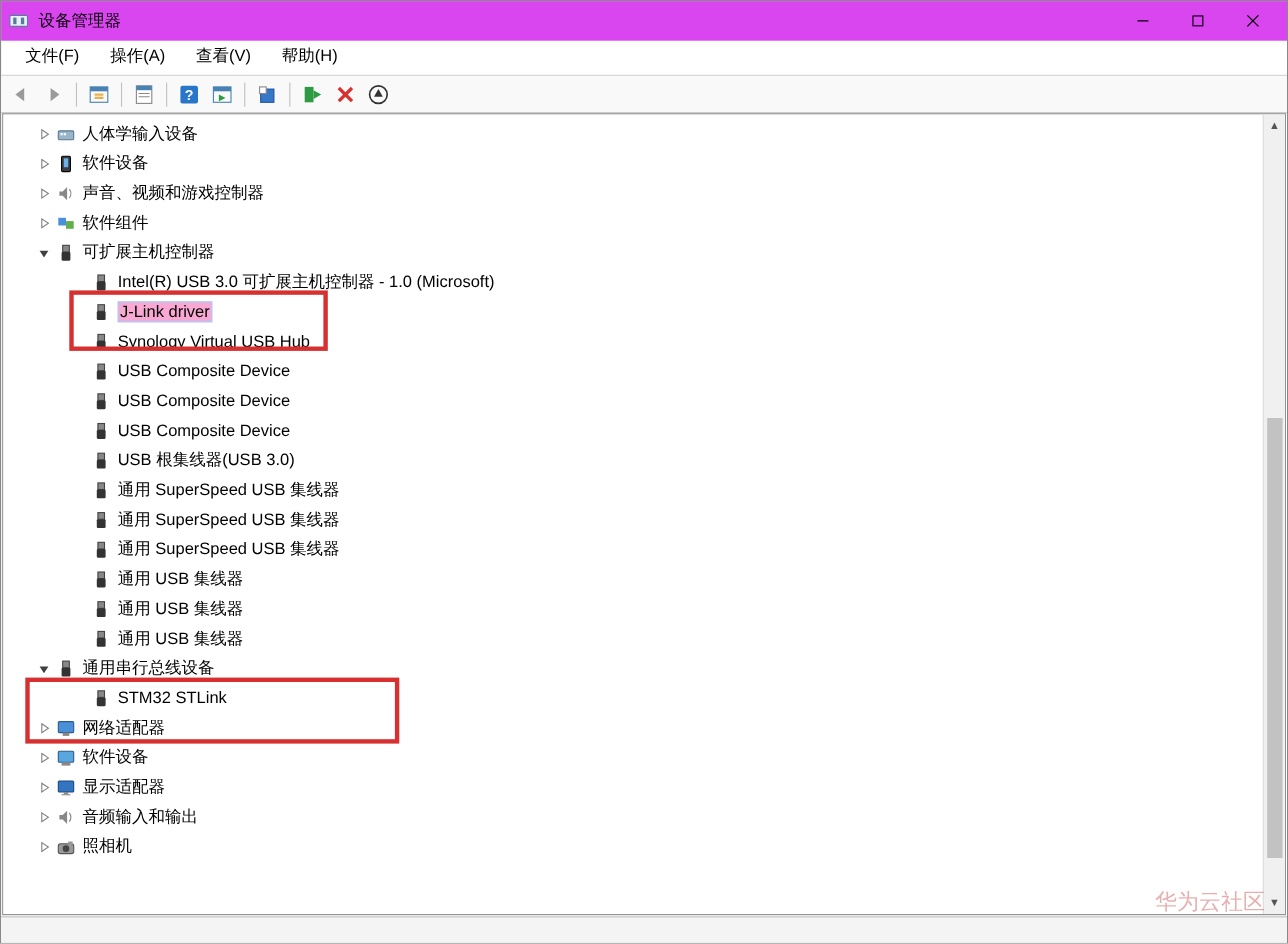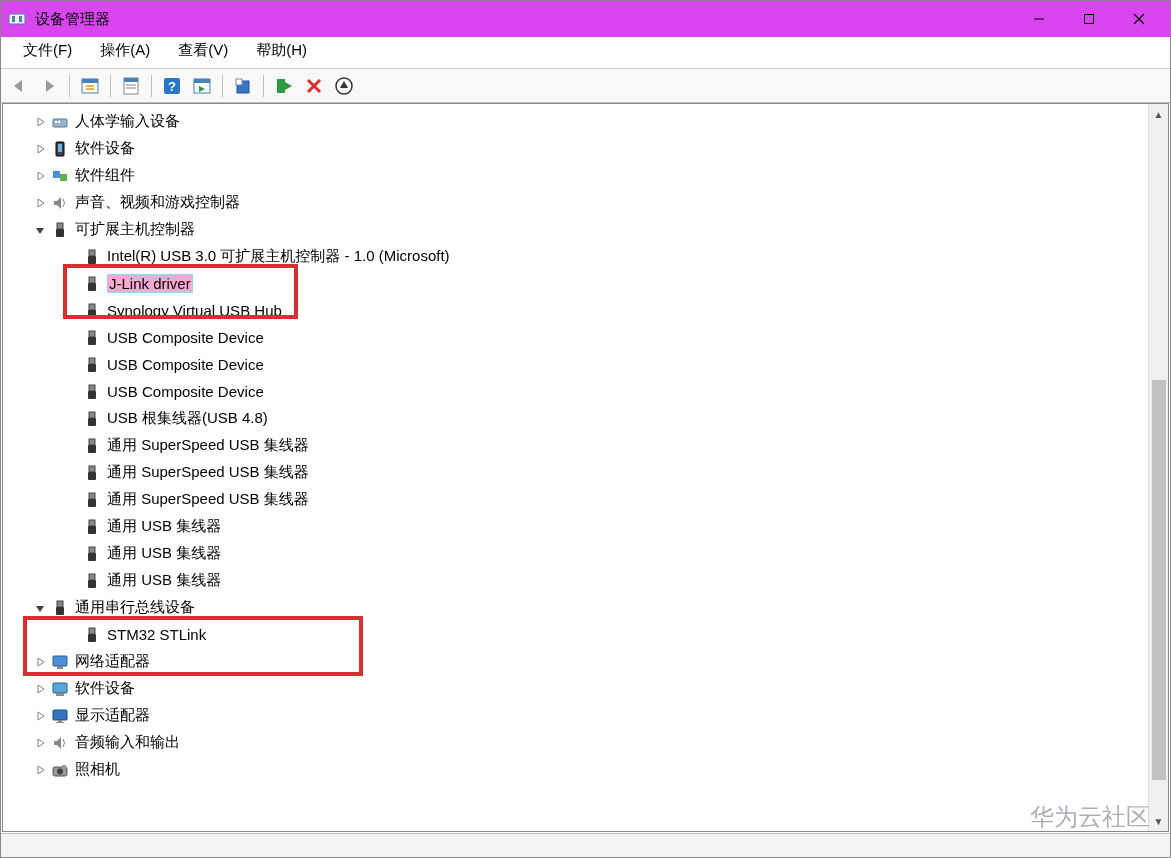--- a/index.html
+++ b/index.html
@@ -22,21 +22,21 @@
   .nodeicon { width: 18px; height: 18px; display: inline-flex; align-items: center; justify-content: center; margin-right: 6px; }
   .indent0 { padding-left: 30px; }
   .indent1 { padding-left: 62px; }
   .node-label {}
   .selected .node-label { background: #f9a8d4; border: 1px solid #99d1ff; padding: 0 1px; }
   .hl-box { position: absolute; border: 4px solid #d63030; pointer-events: none; z-index: 5; }
   .status { height: 24px; border-top: 1px solid #c0c0c0; background: #f4f4f4; }
   .vscroll-track { position: absolute; right: 0; top: 0; bottom: 0; width: 20px; background: #f0f0f0; border-left: 1px solid #ddd; display: flex; flex-direction: column; align-items: center; }
   .vscroll-arrow { width: 100%; height: 20px; display: flex; align-items: center; justify-content: center; font-size: 10px; color: #555; }
   .vscroll-thumb { width: 14px; background: #c2c2c2; position: absolute; left: 3px; }
-  .watermark { position: absolute; right: 20px; bottom: 24px; font-size: 24px; color: #0f172a; opacity: 0.35; pointer-events: none; }
+  .watermark { position: absolute; right: 20px; bottom: 24px; font-size: 20px; color: #b91c1c; opacity: 0.35; pointer-events: none; }
 </style>
 </head>
 <body>
 
 <div class="window">
 
   <div class="titlebar">
     <span class="appicon">
       <svg width="18" height="18" viewBox="0 0 18 18">
         <rect x="1" y="4" width="16" height="10" rx="1" fill="#e8f0f7" stroke="#5b7b9b"></rect>
@@ -175,43 +175,43 @@
           <span class="node-label">软件设备</span>
         </div>
         <div class="tree-node indent0">
           <span class="expander">
             <svg width="10" height="10">
               <path d="M3 1 L9 5 L3 9 Z" fill="none" stroke="#808080"></path>
             </svg>
           </span>
           <span class="nodeicon">
             <svg width="18" height="18">
+              <path d="M3 7 L6 7 L10 3 L10 15 L6 11 L3 11 Z" fill="#888"></path>
+              <path d="M12 5 Q15 9 12 13" fill="none" stroke="#888"></path>
+            </svg>
+          </span>
+          <span class="node-label">声音、视频和游戏控制器</span>
+        </div>
+        <div class="tree-node indent0">
+          <span class="expander">
+            <svg width="10" height="10">
+              <path d="M3 1 L9 5 L3 9 Z" fill="none" stroke="#808080"></path>
+            </svg>
+          </span>
+          <span class="nodeicon">
+            <svg width="18" height="18">
               <rect x="2" y="4" width="7" height="7" fill="#4a90d9"></rect>
               <rect x="9" y="7" width="7" height="7" fill="#62b04a"></rect>
             </svg>
           </span>
           <span class="node-label">软件组件</span>
         </div>
         <div class="tree-node indent0">
           <span class="expander">
             <svg width="10" height="10">
-              <path d="M3 1 L9 5 L3 9 Z" fill="none" stroke="#808080"></path>
-            </svg>
-          </span>
-          <span class="nodeicon">
-            <svg width="18" height="18">
-              <path d="M3 7 L6 7 L10 3 L10 15 L6 11 L3 11 Z" fill="#888"></path>
-              <path d="M12 5 Q15 9 12 13" fill="none" stroke="#888"></path>
-            </svg>
-          </span>
-          <span class="node-label">声音、视频和游戏控制器</span>
-        </div>
-        <div class="tree-node indent0">
-          <span class="expander">
-            <svg width="10" height="10">
               <path d="M1 3 L9 3 L5 9 Z" fill="#404040"></path>
             </svg>
           </span>
           <span class="nodeicon">
             <svg width="18" height="18">
               <rect x="6" y="2" width="6" height="6" fill="#888" stroke="#444"></rect>
               <rect x="5" y="8" width="8" height="8" rx="1" fill="#333"></rect>
             </svg>
           </span>
           <span class="node-label">可扩展主机控制器</span>
@@ -277,21 +277,21 @@
           <span class="node-label">USB Composite Device</span>
         </div>
         <div class="tree-node indent1">
           <span class="expander"></span>
           <span class="nodeicon">
             <svg width="18" height="18">
               <rect x="6" y="2" width="6" height="6" fill="#888" stroke="#444"></rect>
               <rect x="5" y="8" width="8" height="8" rx="1" fill="#333"></rect>
             </svg>
           </span>
-          <span class="node-label">USB 根集线器(USB 4.8)</span>
+          <span class="node-label">USB 根集线器(USB 3.0)</span>
         </div>
         <div class="tree-node indent1">
           <span class="expander"></span>
           <span class="nodeicon">
             <svg width="18" height="18">
               <rect x="6" y="2" width="6" height="6" fill="#888" stroke="#444"></rect>
               <rect x="5" y="8" width="8" height="8" rx="1" fill="#333"></rect>
             </svg>
           </span>
           <span class="node-label">通用 SuperSpeed USB 集线器</span>

